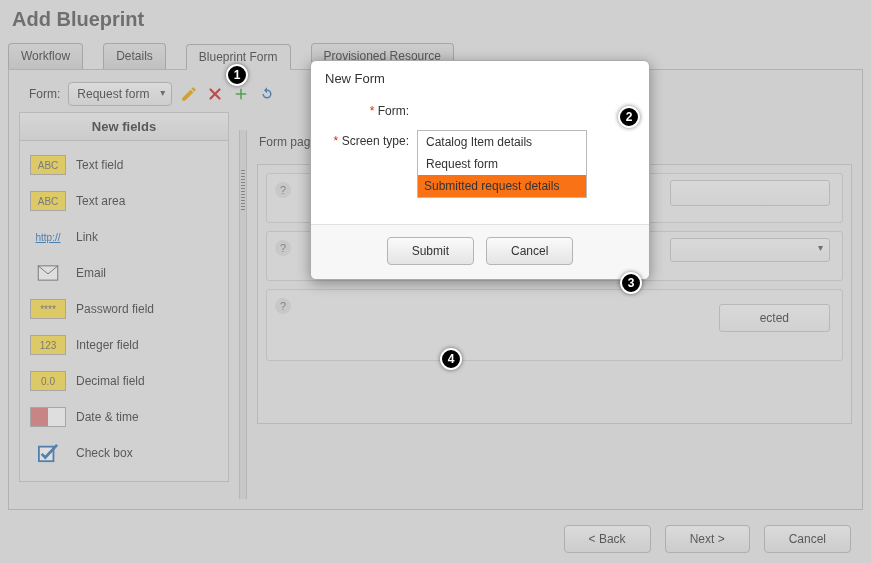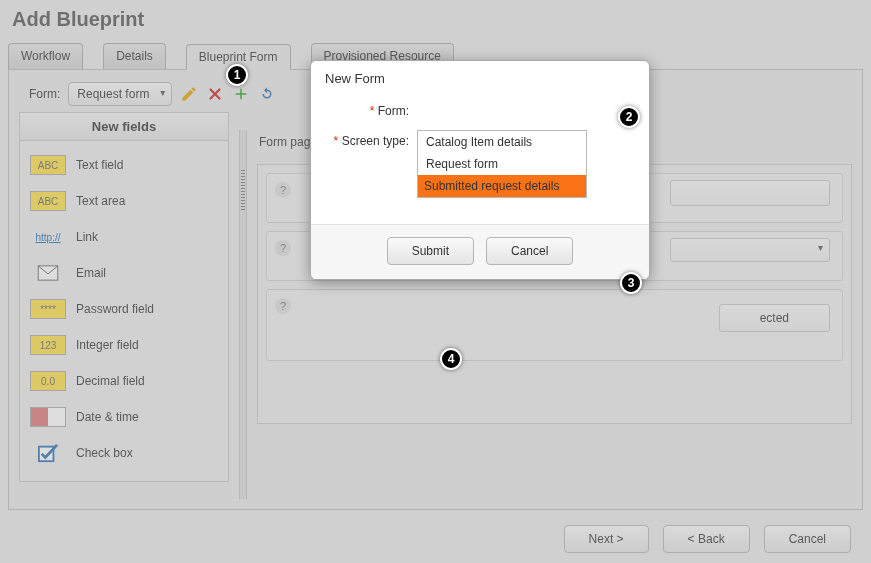--- a/index.html
+++ b/index.html
@@ -167,22 +167,22 @@
         </div>
       <div class="fieldbox" style="min-height:72px;">
           <span class="helpicon">?</span>
           <div class="badgenone">ected</div>
         </div>
     </div>
   </div>
 </div>
 
 <div class="footerbtns">
+  <div class="btn">&lt; Back</div>
   <div class="btn">Next &gt;</div>
-  <div class="btn">&lt; Back</div>
   <div class="btn">Cancel</div>
 </div>
 
 <div class="overlay"></div>
 
 <div class="modal">
   <div class="mtitle">New Form</div>
   <div class="mbody">
     <div class="mrow">
       <div class="mlbl"><span class="req">* </span><span>Form:</span></div>

